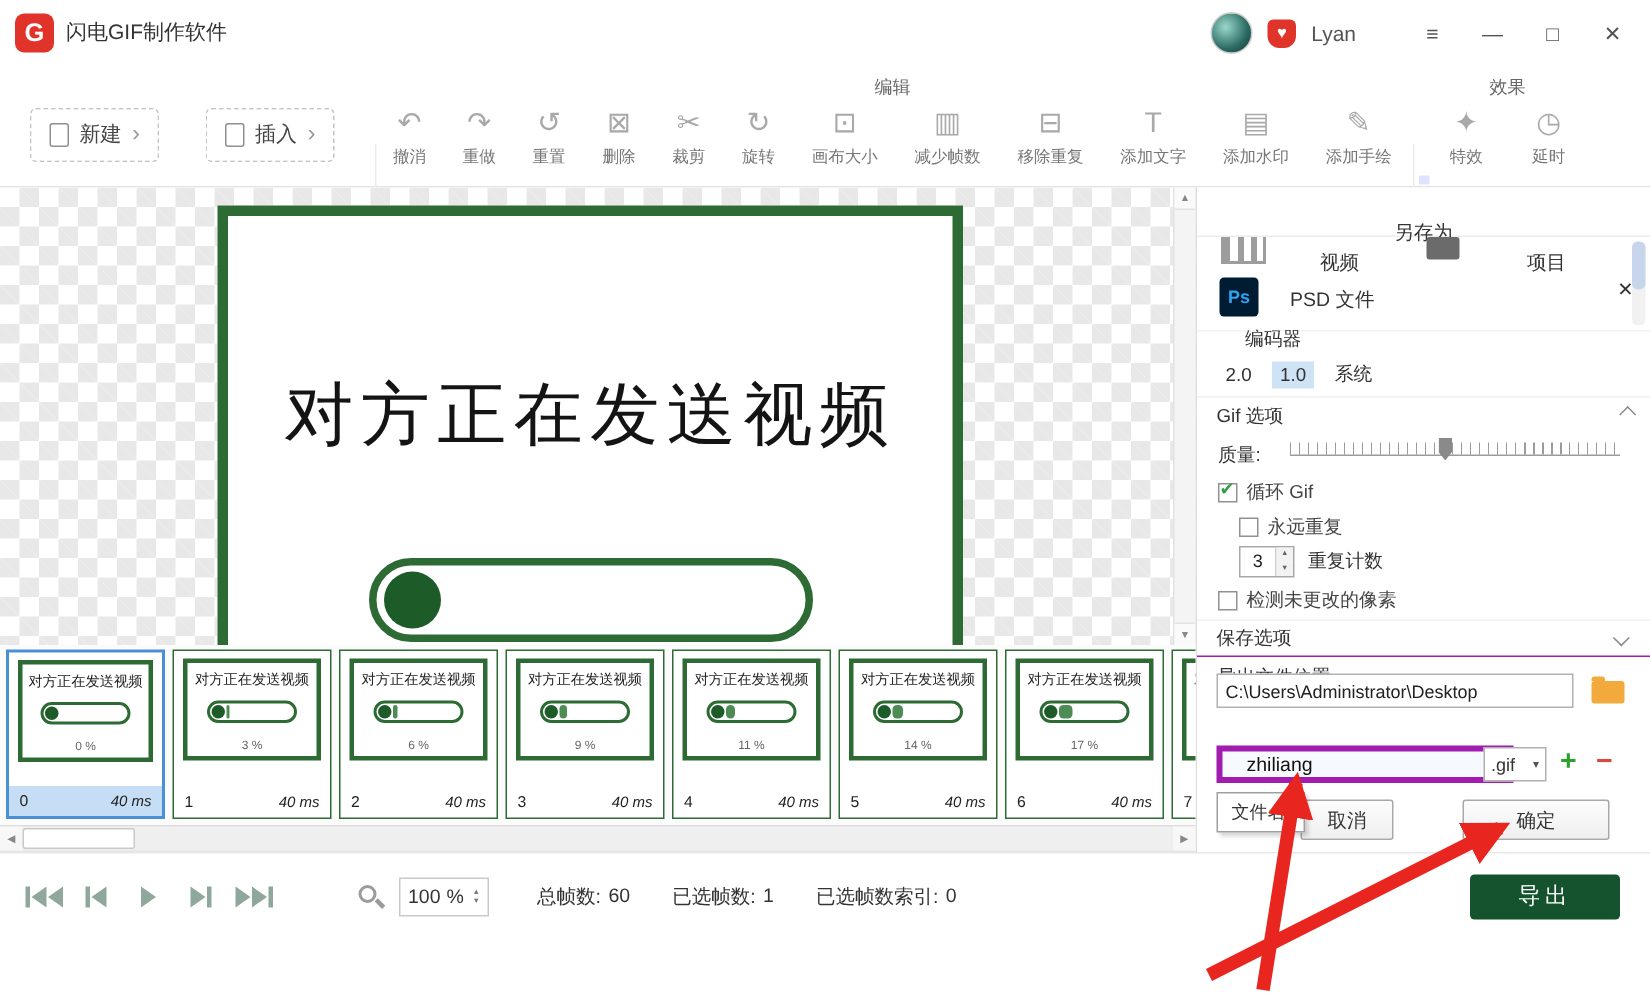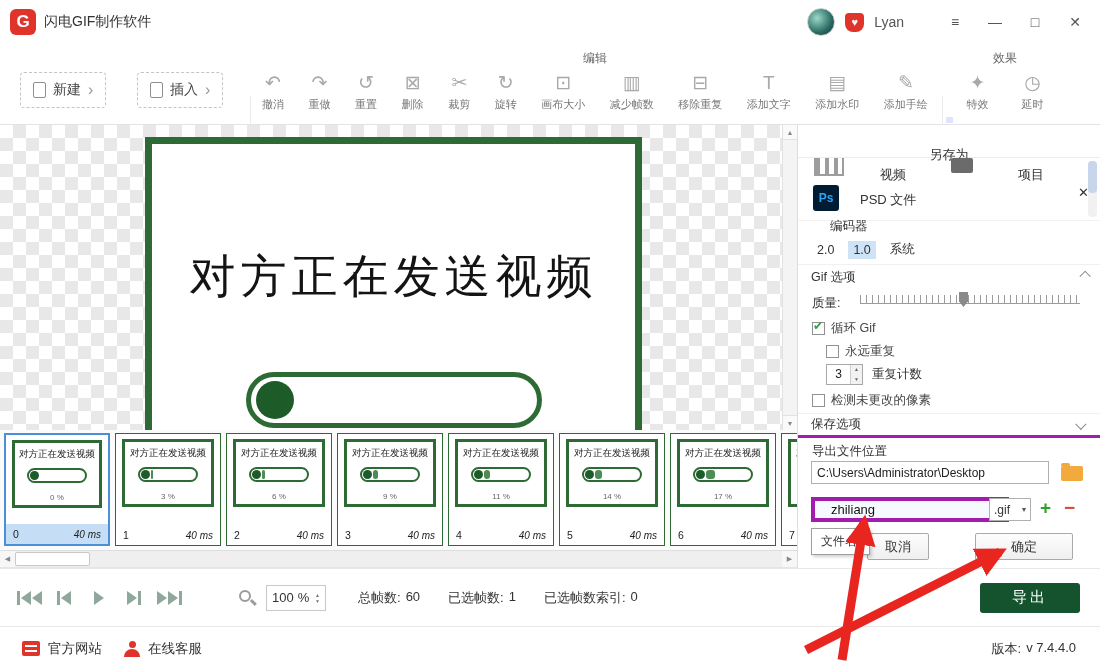--- a/index.html
+++ b/index.html
@@ -67,41 +67,41 @@
   .ps-icon { position:absolute; left:15px; top:27px; width:26px; height:26px; background:#001c33; color:#2ea3f2; font-size:12px; font-weight:bold; display:flex; align-items:center; justify-content:center; border-radius:3px; }
   .lbl-psd { left:62px; top:33px; }
   .list-scrollbar { position:absolute; right:3px; top:3px; width:9px; height:56px; background:#f1f1f1; border-radius:4px; }
   .list-thumb { display:block; width:100%; height:32px; background:#c7d6ea; border-radius:4px; }
   .enc-label { position:absolute; left:20px; top:93px; font-size:12.5px; color:#333;margin-left:12px; }
   .encoder-opts { position:absolute; left:14px; top:114px; display:flex; gap:9px; align-items:center; }
   .enc-opt { padding:2px 5px; font-size:12.5px; color:#333; }
   .enc-opt.selected { background:#cfe3f7; }
   .section-header { position:absolute; left:0; right:0; height:25px; display:flex; align-items:center; padding:0 13px; font-size:12.5px; color:#333; border-top:1px solid #f0f0f0; }
   .sh-gif { top:139px; }
-  .sh-save { top:288px; border-bottom:3px solid #a21caf; }
+  .sh-save { top:288px; border-bottom:1px solid #a21caf; }
   .chev-shape { margin-left:auto; width:8px; height:8px; border-left:1.5px solid #8a8a8a; border-bottom:1.5px solid #8a8a8a; }
   .chev-up { transform:rotate(135deg) translate(-2px,-1px); }
   .chev-down { transform:rotate(-45deg) translate(-1px,-2px); }
   .quality-label { position:absolute; left:14px; top:170px; }
   .slider { position:absolute; left:62px; top:166px; width:220px; height:20px; }
   .ticks { position:absolute; top:4px; left:0; right:0; height:9px; border-bottom:1px solid #9b9b9b; background-image:repeating-linear-gradient(90deg,#9b9b9b 0 1px,transparent 1px 6px); }
   .sl-thumb { position:absolute; left:45%; top:1px; width:9px; height:15px; background:#8a8a8a; clip-path:polygon(0 0,100% 0,100% 62%,50% 100%,0 62%); }
   .check-row { position:absolute; display:flex; align-items:center; gap:6px; font-size:12.5px; color:#444; }
   .cr-loop { left:14px; top:195px; }
   .cr-forever { left:28px; top:218px; }
   .cr-detect { left:14px; top:267px; }
   .cb { width:13px; height:13px; border:1px solid #919191; background:#fff; position:relative; flex:0 0 13px; }
   .cb .tick { position:absolute; top:-4px; left:0; font-size:12px; color:#2f9e44; }
   .spin-row { position:absolute; left:28px; top:239px; display:flex; align-items:center; gap:9px; }
   .spinbox { width:37px; height:21px; border:1px solid #a8a8a8; display:flex; background:#fff; }
   .spin-val { flex:1; text-align:center; font-size:12px; line-height:19px; color:#222; }
   .spin-arrows { width:12px; display:flex; flex-direction:column; border-left:1px solid #ccc; }
   .spin-arrows i { flex:1; font-style:normal; font-size:5px; line-height:9px; text-align:center; color:#666; background:#f2f2f2; }
   .loc-label { position:absolute; left:14px; top:318px; font-size:12.5px; color:#333; }
-  .path-row { position:absolute; left:13px; top:336px; width:282px; height:24px; }
+  .path-row { position:absolute; left:13px; top:324px; width:282px; height:24px; }
   .path-input { position:absolute; left:0; top:0; width:238px; height:23px; border:1px solid #b0b0b0; font-size:12px; padding:0 5px; color:#222; font-family:inherit; }
   .folder-icon { position:absolute; left:250px; top:5px; width:22px; height:15px; background:#f3aa3c; border-radius:2px; }
   .folder-tab { position:absolute; left:0; top:-3px; width:9px; height:3px; background:#f3aa3c; border-radius:2px 2px 0 0; }
   .file-row { position:absolute; left:13px; top:372px; width:285px; height:26px; }
   .name-input { position:absolute; left:0; top:0; width:198px; height:25px; border:4px solid #a21caf; font-size:13px; padding:0 16px; color:#111; background:#f6fafe; font-family:inherit; }
   .ext-combo { position:absolute; left:178px; top:1px; width:42px; height:23px; border:1px solid #b0b0b0; background:#fff; display:flex; align-items:center; padding:0 4px; font-size:12px; color:#333; }
   .ext-arrow { margin-left:auto; font-size:8px; color:#555; }
   .plus-icon { position:absolute; left:229px; top:0px; font-size:19px; font-weight:bold; color:#2ba32b; }
   .minus-icon { position:absolute; left:253px; top:0px; font-size:19px; font-weight:bold; color:#d8483c; }
   .tooltip { position:absolute; left:13px; top:403px; padding:4px 9px; border:1px solid #9f9f9f; background:#fff; font-size:12px; color:#333; box-shadow:2px 2px 3px rgba(0,0,0,.18); z-index:5; }
@@ -541,40 +541,20 @@
           <span>1</span>
         </span>
       <span class="stat">
           <span>已选帧数索引:</span>
           <span>0</span>
         </span>
     </div>
     <button class="export-btn">导出</button>
   </div>
 
-  <footer class="status-bar">
-    <span class="sb-item">
-      <span class="web-icon">
-          <span class="web-ln l1"></span>
-          <span class="web-ln l2"></span>
-        </span>
-      <span>官方网站</span>
-    </span>
-    <span class="sb-item">
-      <span class="person-icon">
-          <span class="p-head"></span>
-          <span class="p-body"></span>
-        </span>
-      <span>在线客服</span>
-    </span>
-    <span class="version">
-      <span>版本:</span>
-        <span>v 7.4.4.0</span>
-    </span>
-  </footer>
 
   <svg class="annot" width="1100" height="670" viewBox="0 0 1100 670">
     <defs>
       <marker id="ah" viewBox="0 0 10 10" refX="7.5" refY="5" markerWidth="3.4" markerHeight="3.4" orient="auto">
         <path d="M0 0 L10 5 L0 10 z" fill="#e8261f"></path>
       </marker>
     </defs>
     <line x1="842" y1="660" x2="864" y2="522" stroke="#e8261f" stroke-width="9" marker-end="url(#ah)"></line>
     <line x1="806" y1="650" x2="1000" y2="552" stroke="#e8261f" stroke-width="9" marker-end="url(#ah)"></line>
   </svg>

